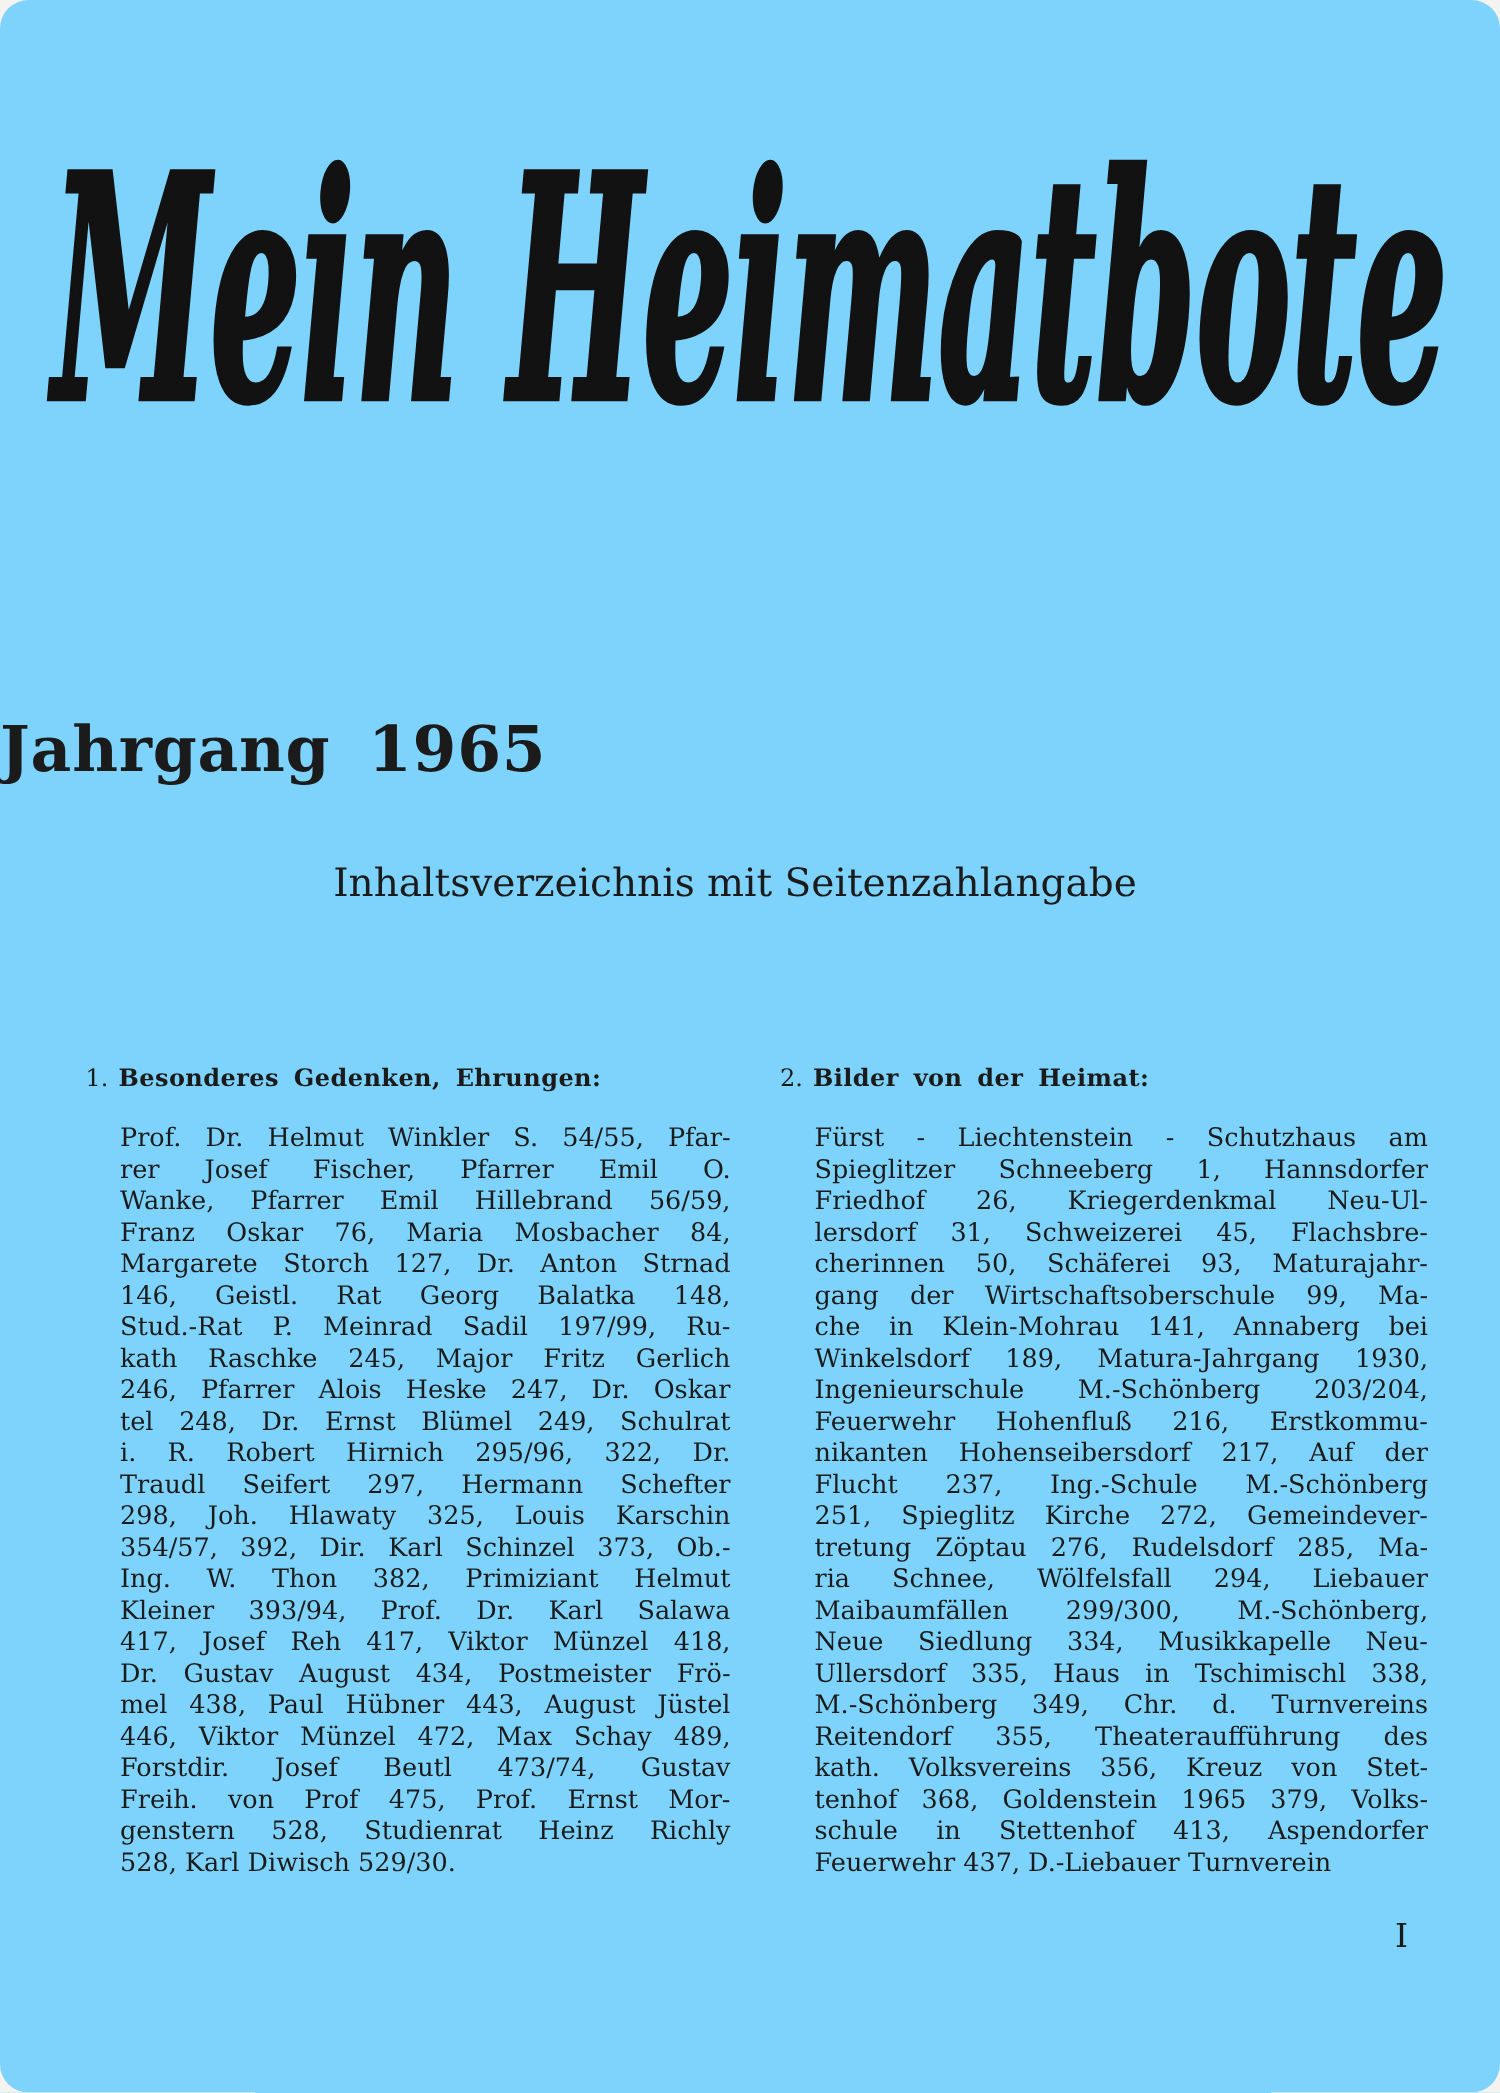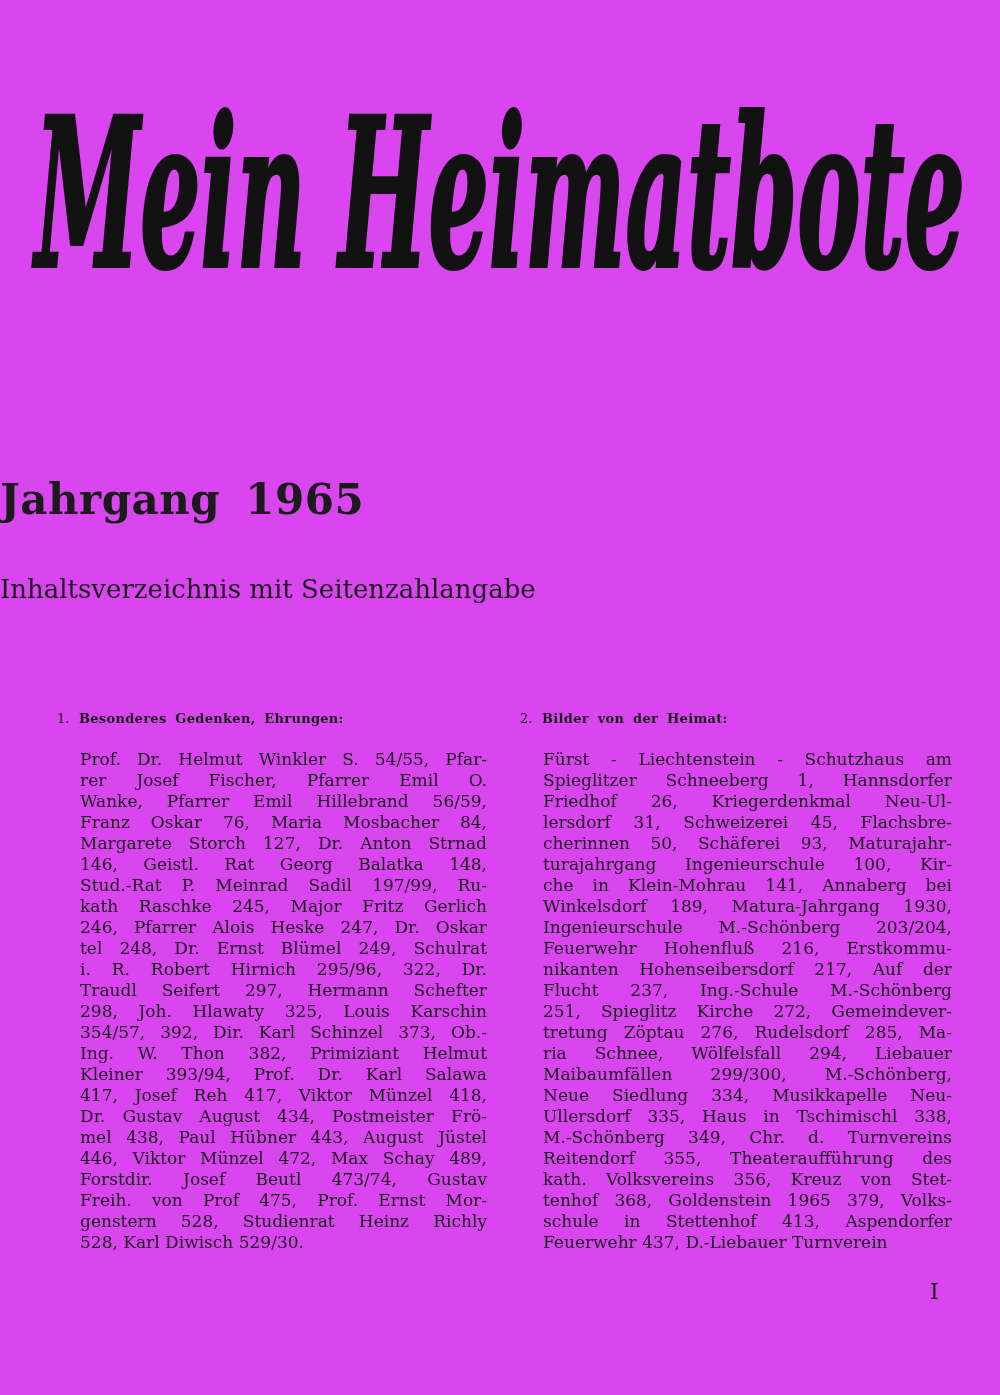--- a/index.html
+++ b/index.html
@@ -5,24 +5,25 @@
   html, body {
     margin: 0;
     padding: 0;
     background: #f4f3ef;
   }
   .page {
     position: relative;
     width: 1000px;
     height: 1395px;
     margin: 0 auto;
-    background: #d946ef;
+    background: #7dd3fc;
     color: #1b1b1b;
     font-family: "DejaVu Serif", "Liberation Serif", serif;
     overflow: hidden;
+    border-radius: 19px;
   }
 
   
   .masthead {
     position: absolute;
     left: 17px;
     top: 84px;
     width: 966px;
     height: 238px;
   }
@@ -50,35 +51,36 @@
     line-height: 50px;
     font-weight: bold;
     word-spacing: 10px;
     letter-spacing: 0.5px;
   }
   .doc-subtitle {
     position: absolute;
     top: 549px;
     left: 0;
     width: 980px;
+    text-align: center;
     font-size: 26px;
     line-height: 36px;
     font-weight: normal;
   }
 
   
   .col {
     position: absolute;
     top: 706px;
   }
   .col-left  { left: 55px;  width: 432px; }
   .col-right { left: 518px; width: 434px; }
 
   .sec-head {
-    font-size: 13px;
+    font-size: 16px;
     line-height: 26px;
     white-space: nowrap;
   }
   .sec-num {
     display: inline-block;
     min-width: 22px;
     padding-left: 2px;
     font-weight: normal;
   }
   .sec-title {
@@ -158,21 +160,21 @@
   <section class="col col-right">
     <div class="sec-head">
       <span class="sec-num">2.</span><span class="sec-title">Bilder von der Heimat:</span>
     </div>
     <div class="sec-body">
         <div class="tline">Fürst - Liechtenstein - Schutzhaus am</div>
         <div class="tline">Spieglitzer Schneeberg 1, Hannsdorfer</div>
         <div class="tline">Friedhof 26, Kriegerdenkmal Neu-Ul-</div>
         <div class="tline">lersdorf 31, Schweizerei 45, Flachsbre-</div>
         <div class="tline">cherinnen 50, Schäferei 93, Maturajahr-</div>
-        <div class="tline">turajahrgang Ingenieurschule 100, Kir-</div>
+        <div class="tline">gang der Wirtschaftsoberschule 99, Ma-</div>
         <div class="tline">che in Klein-Mohrau 141, Annaberg bei</div>
         <div class="tline">Winkelsdorf 189, Matura-Jahrgang 1930,</div>
         <div class="tline">Ingenieurschule M.-Schönberg 203/204,</div>
         <div class="tline">Feuerwehr Hohenfluß 216, Erstkommu-</div>
         <div class="tline">nikanten Hohenseibersdorf 217, Auf der</div>
         <div class="tline">Flucht 237, Ing.-Schule M.-Schönberg</div>
         <div class="tline">251, Spieglitz Kirche 272, Gemeindever-</div>
         <div class="tline">tretung Zöptau 276, Rudelsdorf 285, Ma-</div>
         <div class="tline">ria Schnee, Wölfelsfall 294, Liebauer</div>
         <div class="tline">Maibaumfällen 299/300, M.-Schönberg,</div>

